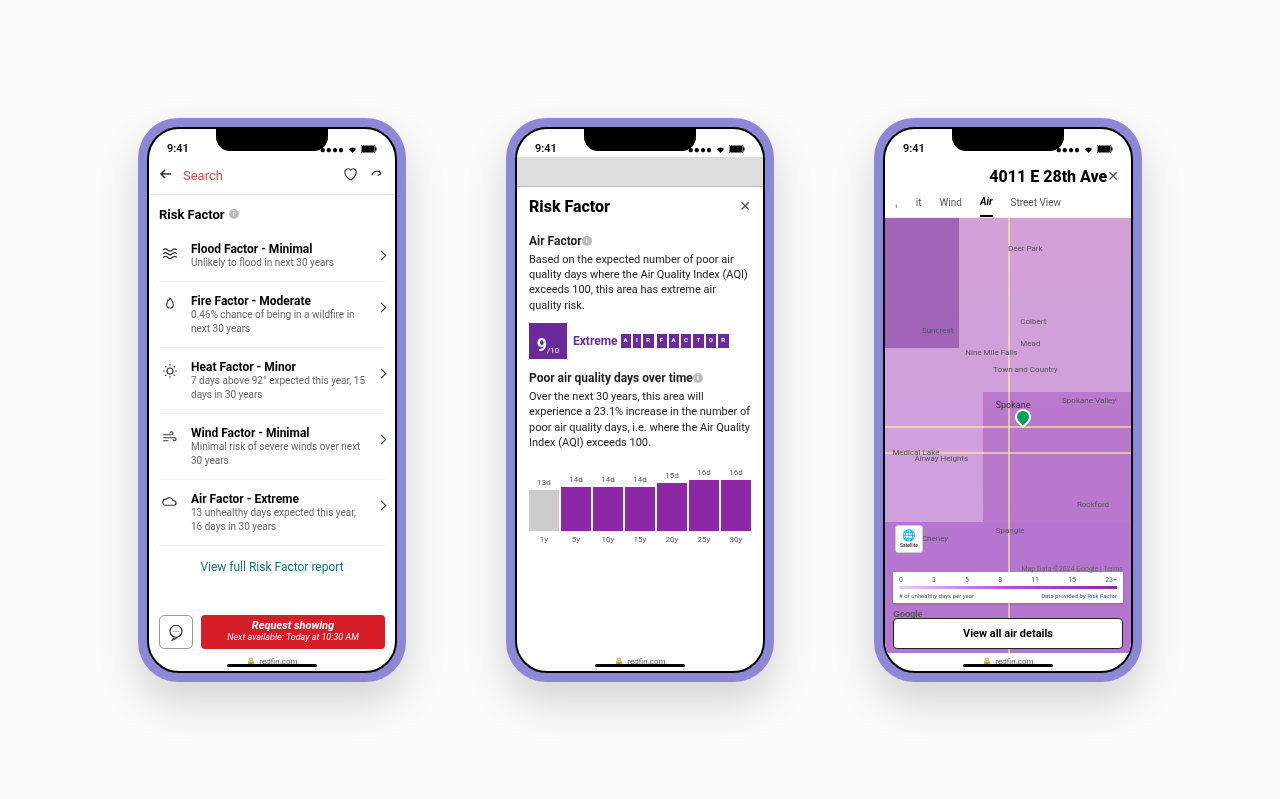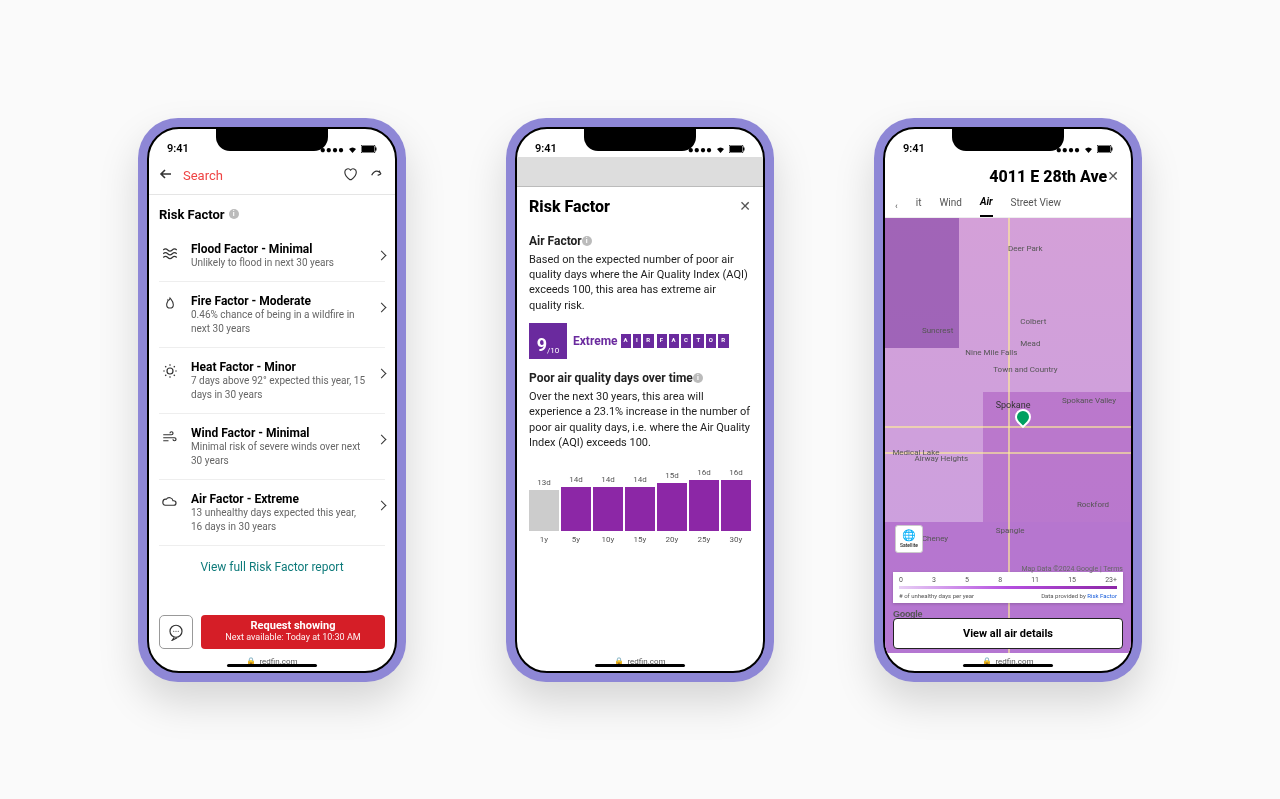--- a/index.html
+++ b/index.html
@@ -121,20 +121,21 @@
       text-align: center;
       color: #0f7b7b;
       font-weight: 400;
       font-size: 12px;
       padding: 14px 0;
     }
     .bottom-actions {
       padding: 8px 10px 4px;
       display: flex;
       gap: 8px;
+      font-style: italic;
     }
     .chat-btn {
       width: 34px; height: 34px;
       border: 1px solid #999;
       border-radius: 5px;
       display: flex;
       align-items: center;
       justify-content: center;
       font-size: 14px;
     }

